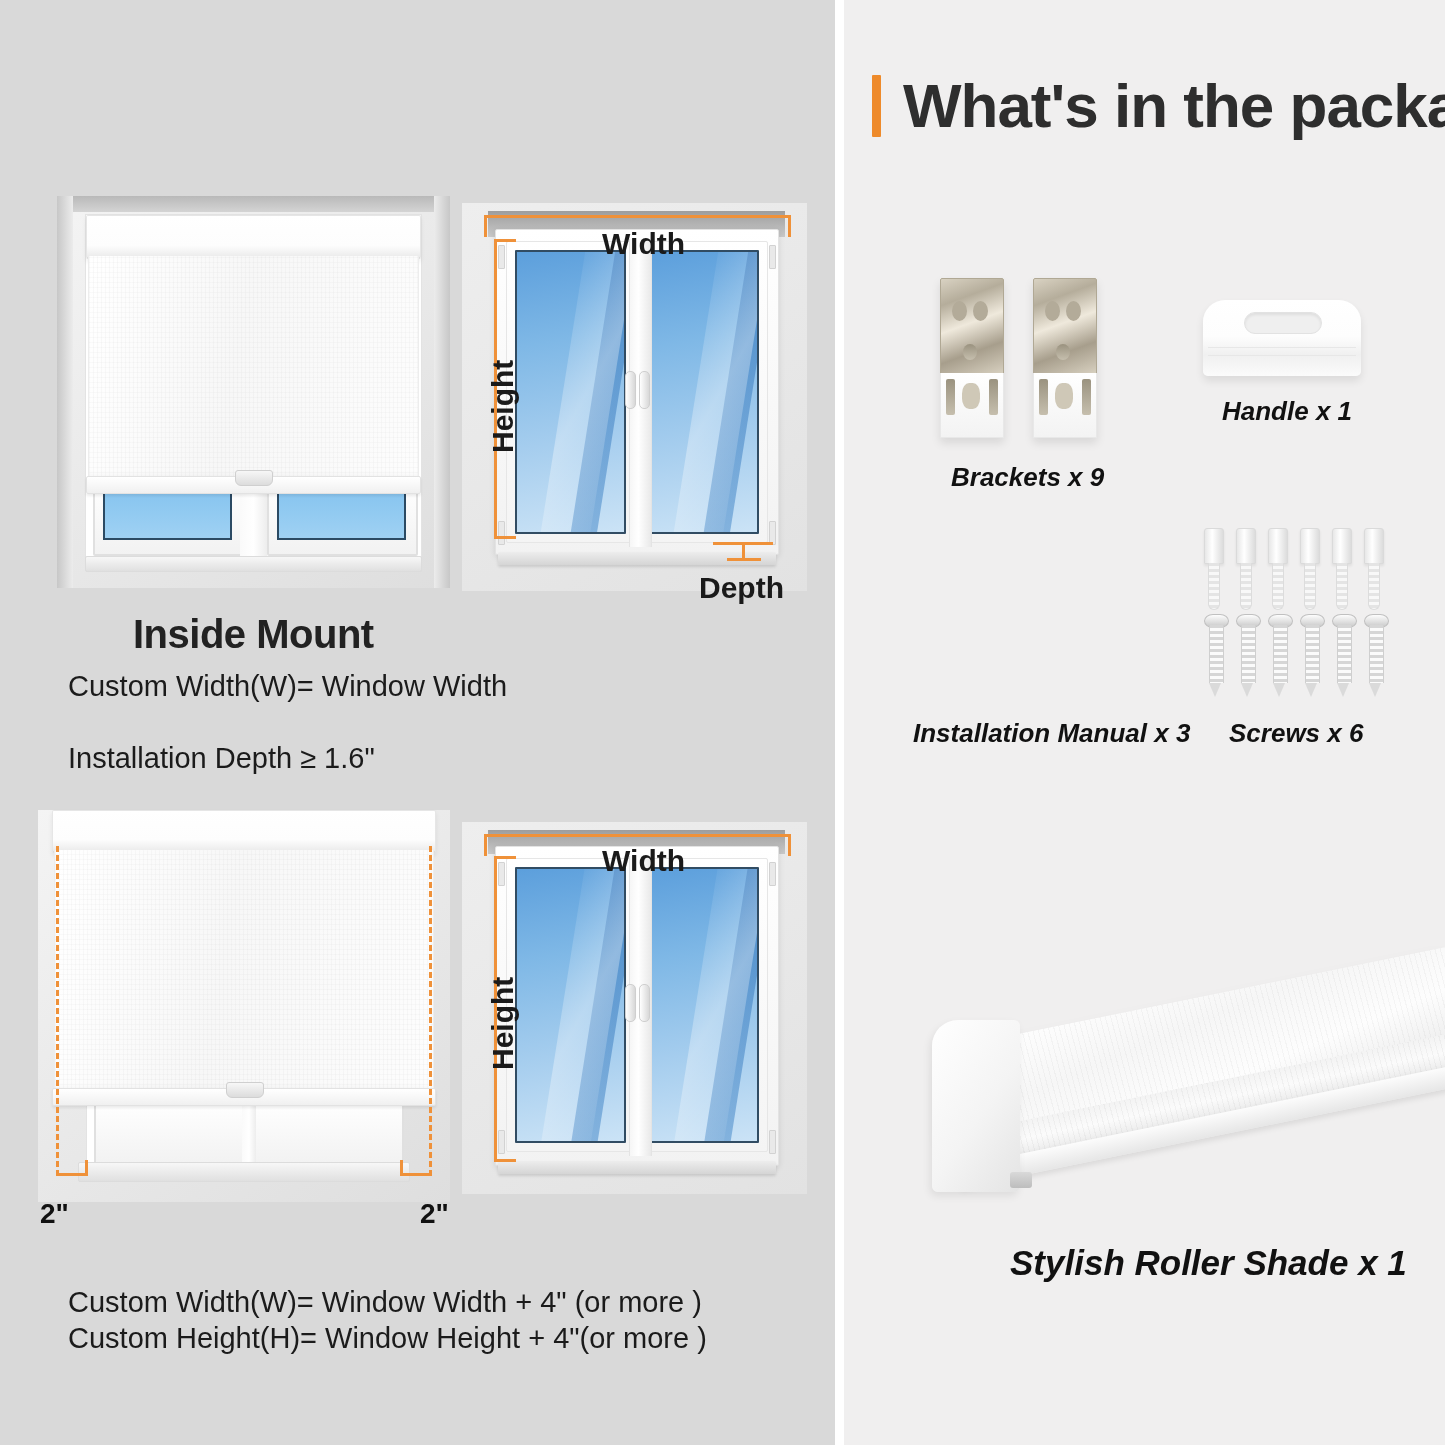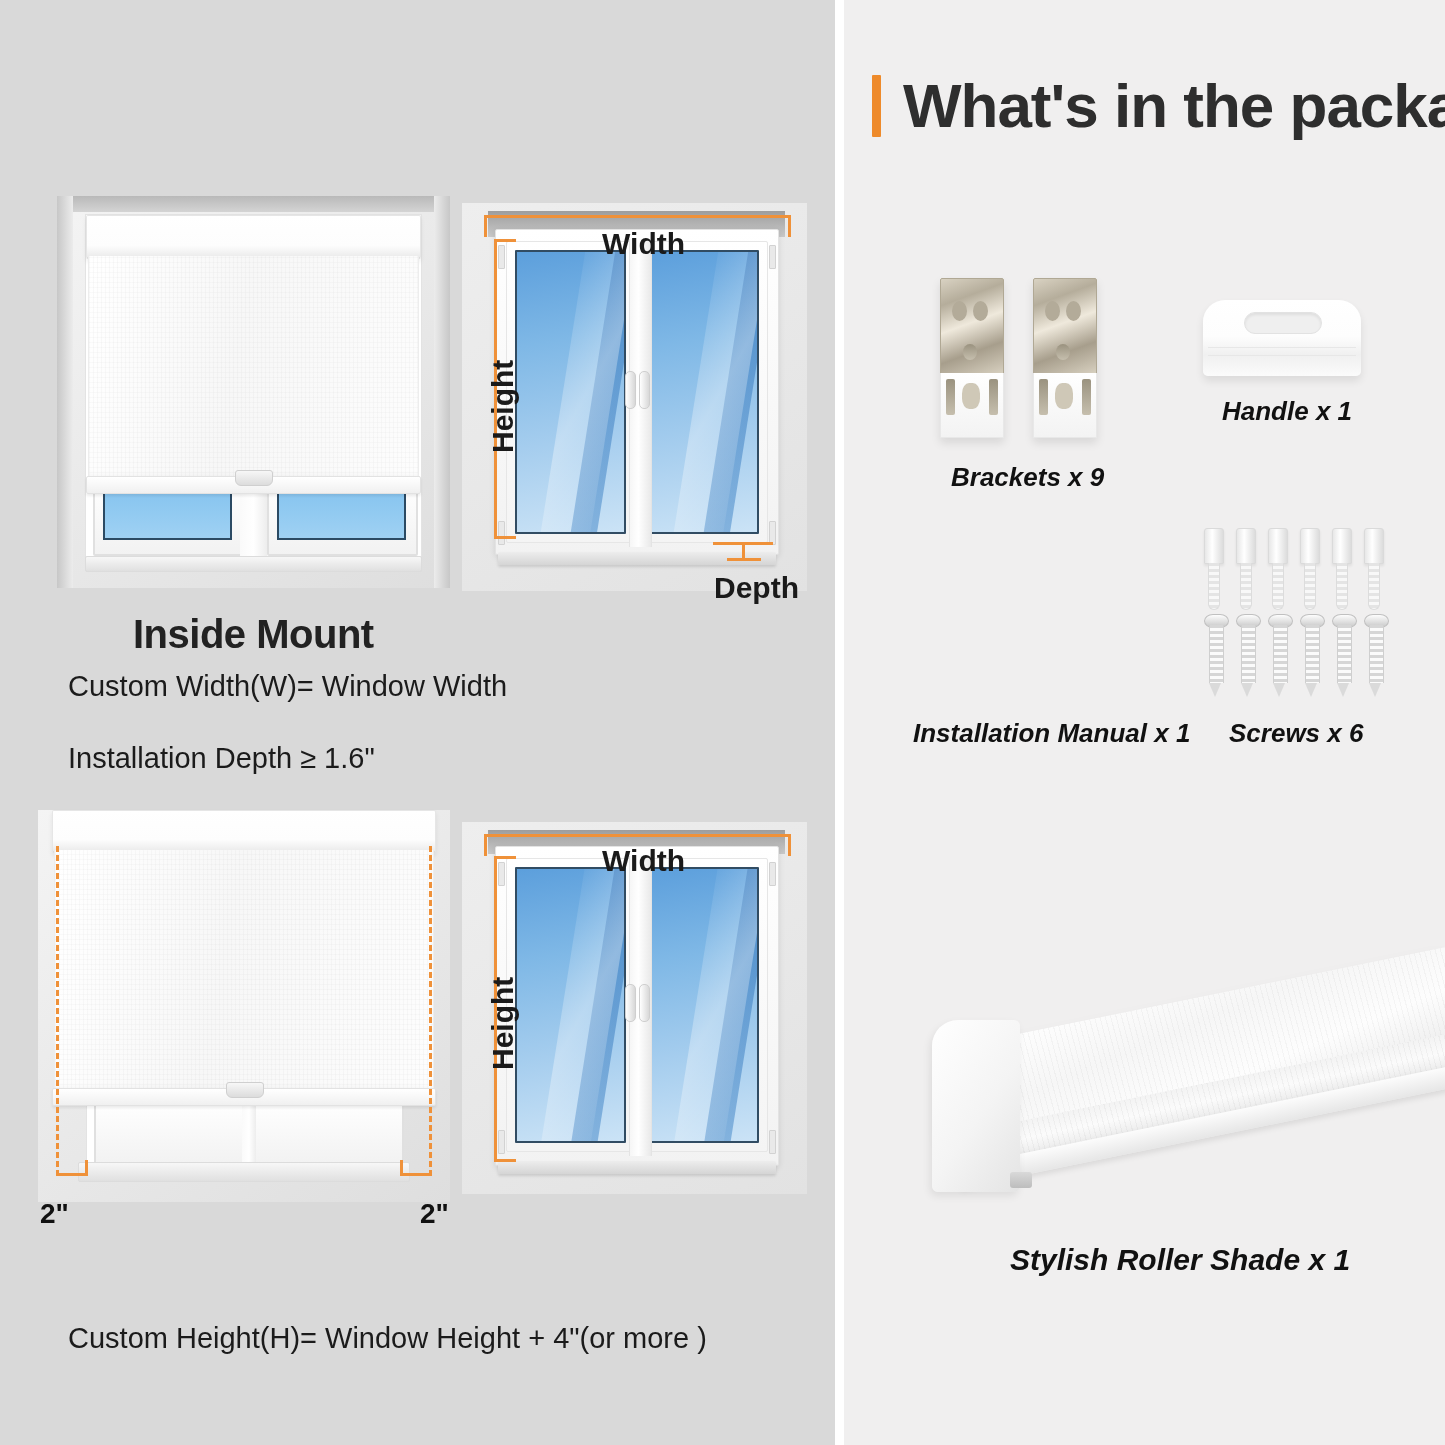--- a/index.html
+++ b/index.html
@@ -15,21 +15,21 @@
 
   
   .heading{position:absolute;display:flex;align-items:center;gap:22px;}
   .accent-bar{width:9px;height:62px;background:#ee8a2a;border-radius:1px;}
   .heading-text{font-size:62px;font-weight:bold;color:#2e2e2e;letter-spacing:-1px;white-space:nowrap;}
 
   
   .mount-title{position:absolute;font-size:40px;font-weight:bold;color:#222;letter-spacing:-.5px;}
   .spec-line{position:absolute;font-size:29px;color:#1b1b1b;white-space:nowrap;}
   .pkg-label{position:absolute;font-size:26px;font-weight:bold;font-style:italic;color:#111;white-space:nowrap;}
-  .pkg-label.big{font-size:30px;}
+  .pkg-label.big{font-size:35px;}
 
   
   .shade-scene{position:absolute;}
   .wall-frame{position:absolute;inset:0;background:linear-gradient(145deg,#f4f4f4 0%,#e8e8e8 55%,#dedede 100%);}
   .reveal-top{position:absolute;left:0;right:0;top:0;height:16px;
       background:linear-gradient(#b9b9b9,#d4d4d4);}
   .reveal-left{position:absolute;left:0;top:0;bottom:0;width:16px;
       background:linear-gradient(90deg,#c7c7c7,#ececec);}
   .reveal-right{position:absolute;right:0;top:0;bottom:0;width:16px;
       background:linear-gradient(270deg,#c7c7c7,#ececec);}
@@ -219,21 +219,21 @@
     <div class="dim-label" style="left:140px;top:24px;">Width</div>
 
     <div class="dim-v" style="left:32px;top:36px;height:300px;"></div>
     <div class="dim-cap-h" style="left:32px;top:36px;"></div>
     <div class="dim-cap-h" style="left:32px;top:333px;"></div>
     <div class="dim-label vert" style="left:24px;top:250px;">Height</div>
 
     <div class="dim-h" style="right:34px;top:339px;width:60px;"></div>
     <div class="dim-v" style="right:62px;top:339px;height:18px;"></div>
     <div class="dim-h" style="right:46px;top:355px;width:34px;"></div>
-    <div class="dim-label" style="right:8px;top:368px;">Depth</div>
+    <div class="dim-label" style="right:23px;top:368px;">Depth</div>
   </div>
 
   <div class="mount-title" style="left:133px;top:612px;">Inside Mount</div>
   <div class="spec-line" style="left:68px;top:670px;">Custom Width(W)= Window Width</div>
   <div class="spec-line" style="left:68px;top:742px;">Installation Depth ≥ 1.6"</div>
 
   <div class="shade-scene" style="left:38px;top:810px;width:412px;height:392px;">
     <div class="wall-frame"></div>
 
     <div class="win-inner" style="left:48px;top:40px;right:48px;bottom:26px;"></div>
@@ -284,20 +284,21 @@
     <div class="dim-cap-v" style="left:22px;top:12px;"></div>
     <div class="dim-cap-v" style="right:16px;top:12px;"></div>
     <div class="dim-label" style="left:140px;top:22px;">Width</div>
 
     <div class="dim-v" style="left:32px;top:34px;height:306px;"></div>
     <div class="dim-cap-h" style="left:32px;top:34px;"></div>
     <div class="dim-cap-h" style="left:32px;top:337px;"></div>
     <div class="dim-label vert" style="left:24px;top:248px;">Height</div>
   </div>
 
+  <div class="spec-line" style="left:68px;top:1286px;">Custom Width(W)= Window Width + 4" (or more )</div>
   <div class="spec-line" style="left:68px;top:1322px;">Custom Height(H)= Window Height + 4"(or more )</div>
 
   <div class="bracket" style="left:940px;top:278px;width:64px;height:160px;">
     <div class="metal">
       <div class="bhole" style="left:18%;top:22%;width:15px;height:20px;background:#b3ab99;"></div>
       <div class="bhole" style="left:52%;top:22%;width:15px;height:20px;background:#b3ab99;"></div>
       <div class="bslot" style="left:36%;top:66%;width:14px;height:16px;border-radius:50%;"></div>
     </div>
     <div class="base">
       <div class="bslot" style="left:8%;top:10%;width:9px;height:36px;"></div>
@@ -319,21 +320,21 @@
   </div>
   <div class="pkg-label" style="left:951px;top:462px;">Brackets x 9</div>
 
   <div class="handle-part" style="left:1203px;top:300px;width:158px;height:76px;">
     <div class="handle-slot" style="left:26%;top:16%;width:48%;height:26%;"></div>
     <div class="handle-ridge" style="top:62%;"></div>
     <div class="handle-ridge" style="top:72%;"></div>
   </div>
   <div class="pkg-label" style="left:1222px;top:396px;">Handle x 1</div>
 
-  <div class="pkg-label" style="left:913px;top:718px;">Installation Manual x 1</div>
+  <div class="pkg-label" style="left:913px;top:718px;">Installation Manual x 3</div>
 
   <div style="position:absolute;left:1204px;top:528px;width:180px;height:40px;">
     <div class="anchor" style="left:0px;top:0;height:34px;">
         <div class="tip"></div>
       </div>
     <div class="anchor" style="left:32px;top:0;height:34px;">
         <div class="tip"></div>
       </div>
     <div class="anchor" style="left:64px;top:0;height:34px;">
         <div class="tip"></div>

